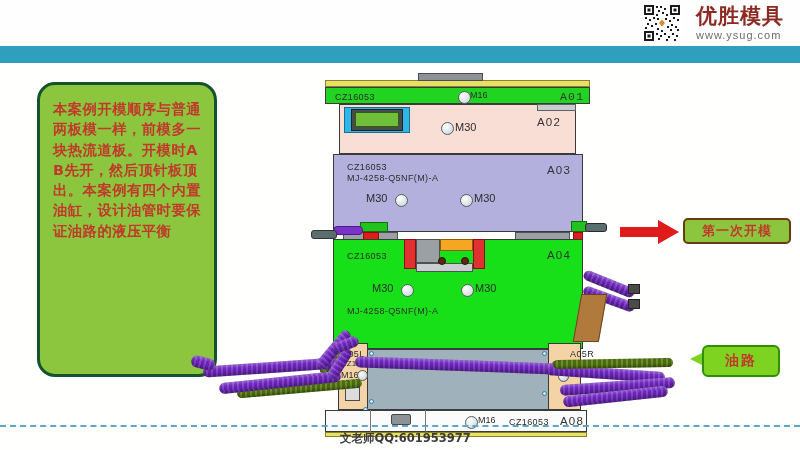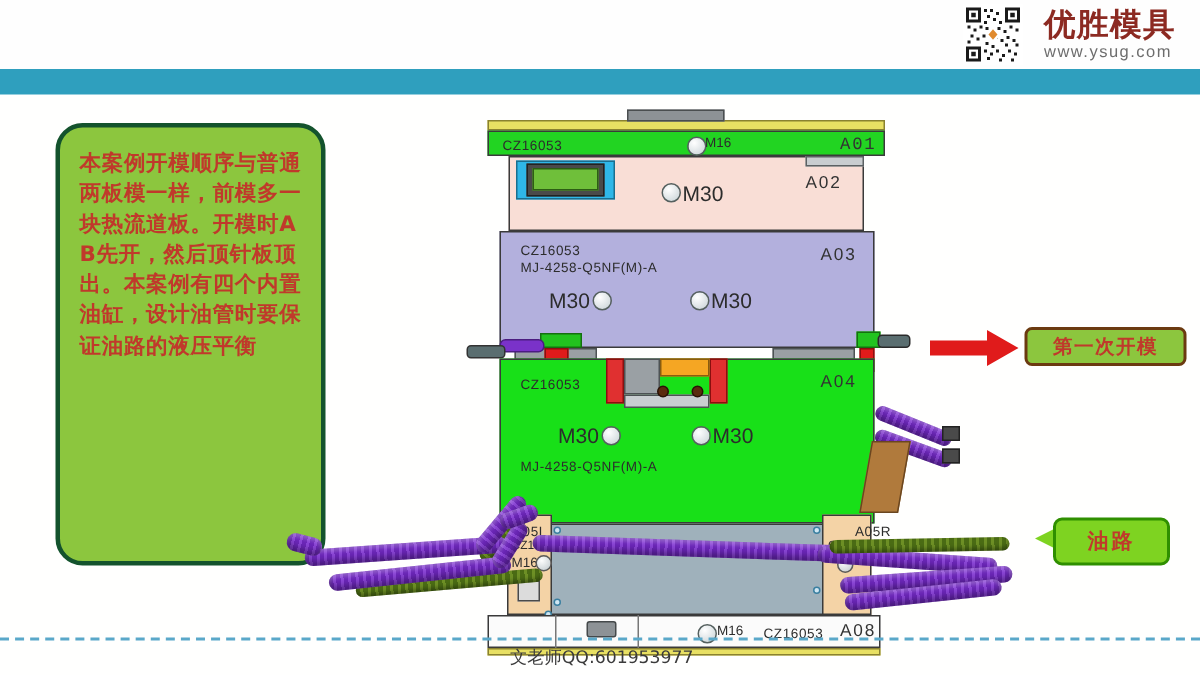--- a/index.html
+++ b/index.html
@@ -52,21 +52,21 @@
   .pl-lbl{position:absolute;font-size:9px;color:#2c2c2c;letter-spacing:.4px;
     font-family:"Liberation Sans",sans-serif;white-space:nowrap;}
   .pl-id{position:absolute;font-size:11.5px;color:#333;letter-spacing:1.2px;
     font-family:"Liberation Sans",sans-serif;}
   .bolt{position:absolute;width:9px;height:9px;border-radius:50%;
     background:radial-gradient(circle at 35% 30%,#fdfdfd,#bfc8cc);
     border:1px solid #5a5a5a;}
   .boltL{position:absolute;width:11px;height:11px;border-radius:50%;
     background:radial-gradient(circle at 35% 30%,#ffffff,#c6d0d4);
     border:1px solid #55605f;}
-  .mtxt{position:absolute;font-size:14px;color:#2c2c2c;font-family:"Liberation Sans",sans-serif;}
+  .mtxt{position:absolute;font-size:11px;color:#2c2c2c;font-family:"Liberation Sans",sans-serif;}
   .smtxt{position:absolute;font-size:8px;color:#2c2c2c;font-family:"Liberation Sans",sans-serif;}
 
   
   .hose{position:absolute;border-radius:7px;}
   .hose-p{background:
      repeating-linear-gradient(90deg,#6b26b8 0 3px,#8a44d6 3px 5px);
      box-shadow:inset 0 -3px 4px rgba(0,0,0,.35), inset 0 2px 3px rgba(255,255,255,.28);}
   .hose-g{background:
      repeating-linear-gradient(90deg,#4a6b14 0 3px,#6d8f25 3px 5px);
      box-shadow:inset 0 -2px 3px rgba(0,0,0,.35);}
@@ -88,21 +88,21 @@
   .cal2 span{font-size:14px;font-weight:bold;color:#c0392b;letter-spacing:2px;
     font-family:Liberation Mono, monospace;}
   .cal2-tail{position:absolute;left:690px;top:352px;width:0;height:0;
     border-top:7px solid transparent;border-bottom:7px solid transparent;
     border-right:14px solid #7ed321;}
 
   
   .dashline{position:absolute;left:0;top:425px;width:800px;height:0;
     border-top:2px dashed #5aa8c9;}
   .foot-l{position:absolute;left:340px;top:431px;font-size:11.5px;color:#3b3b3b;
-    font-family:"DejaVu Sans","Liberation Sans",sans-serif;white-space:nowrap;}
+    font-family:"DejaVu Sans","Liberation Sans",sans-serif;white-space:nowrap;font-weight:bold;}
   .foot-r{position:absolute;left:643px;top:430px;font-size:12.5px;color:#f0a0a0;
     font-weight:bold;letter-spacing:1px;
     font-family:"DejaVu Sans","Liberation Sans",sans-serif;white-space:nowrap;}
 </style>
 </head>
 <body>
 
 <div class="slide">
 
   <div class="header">

